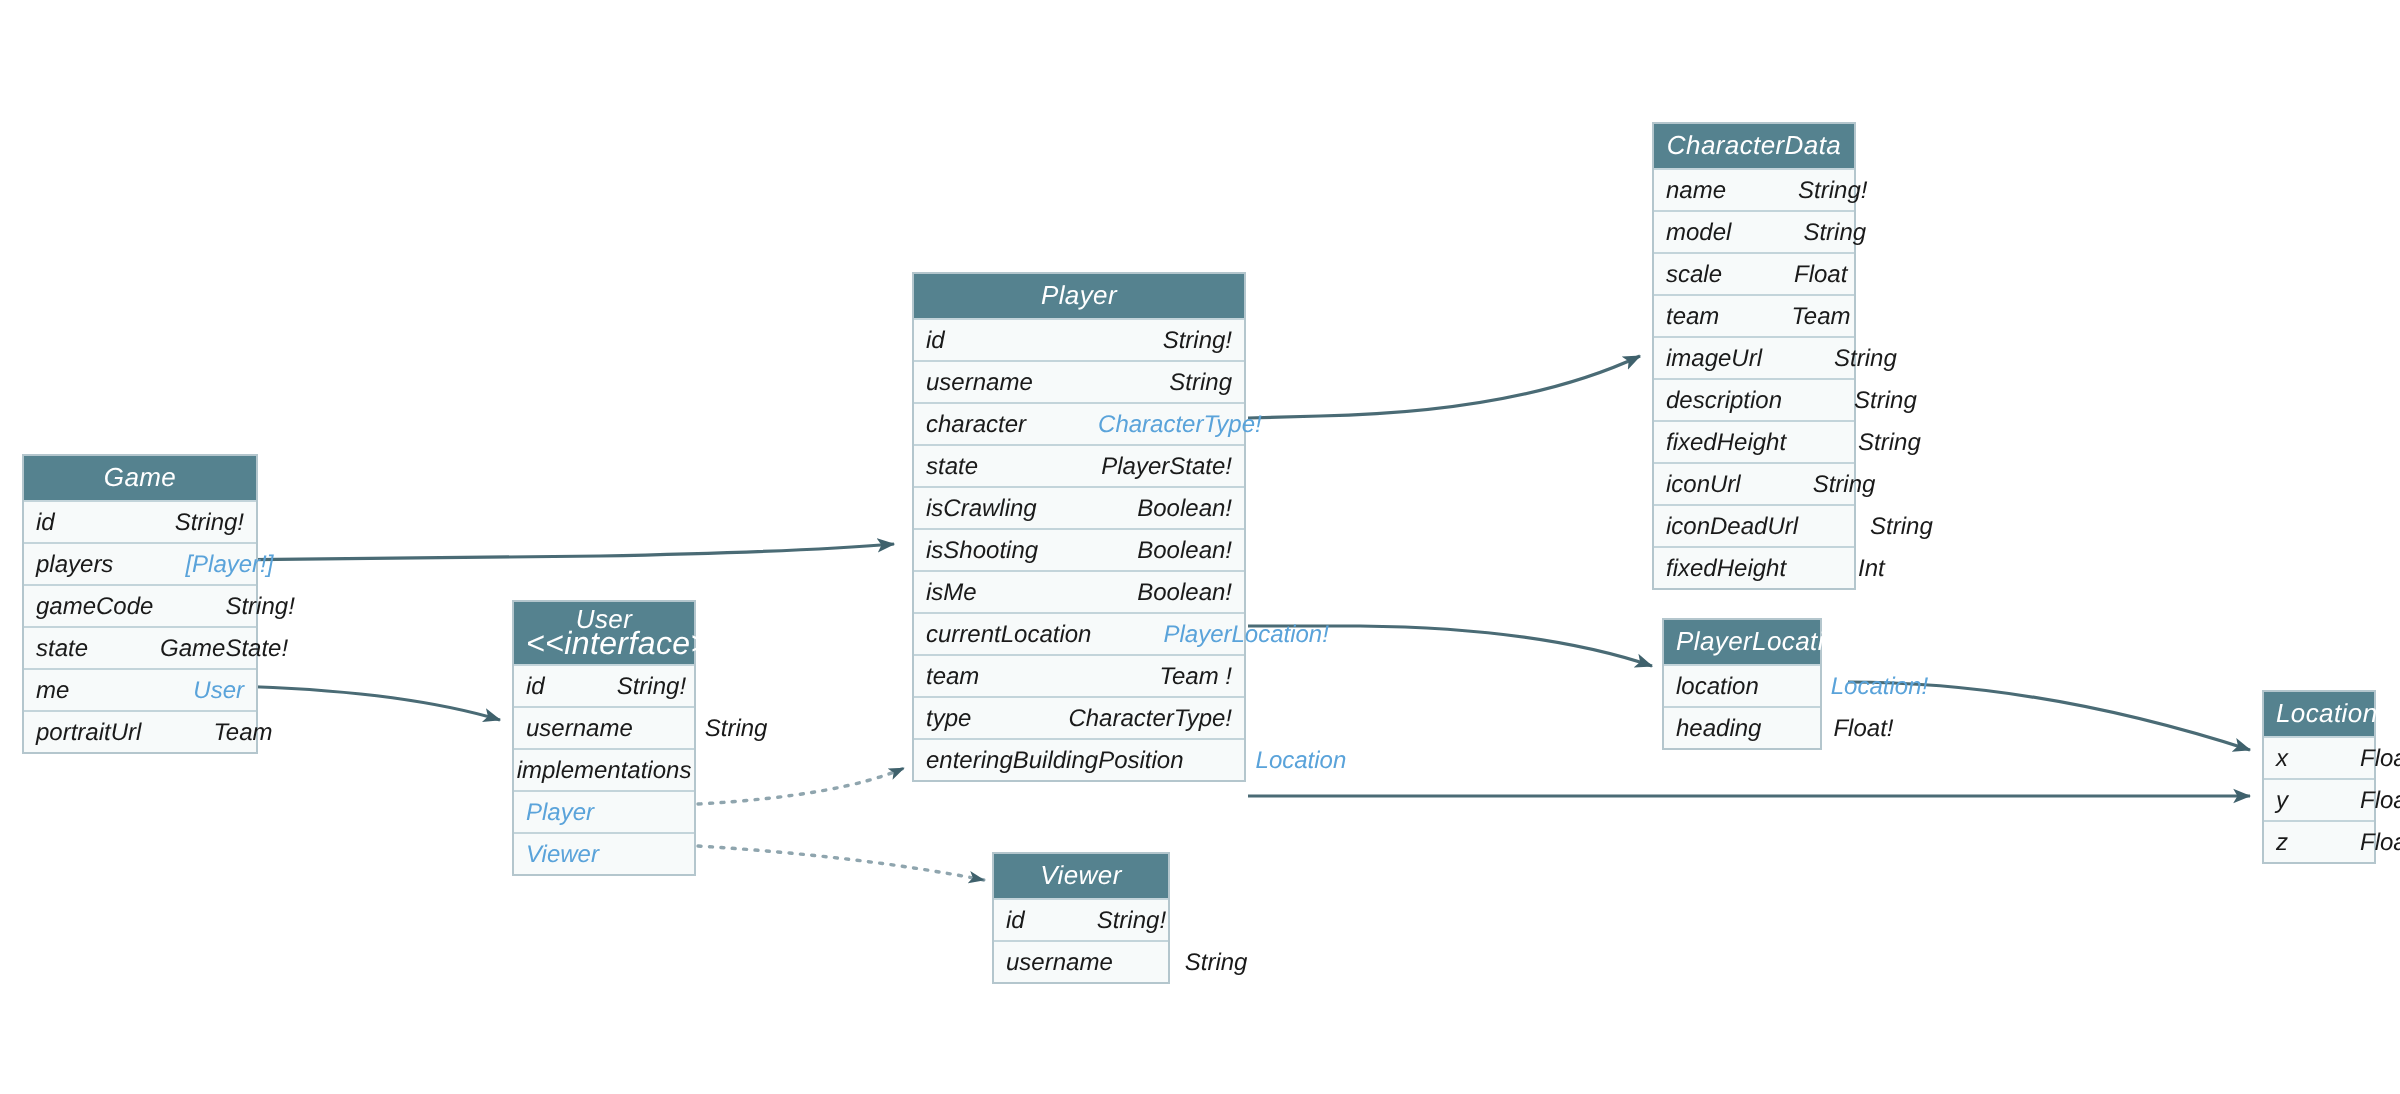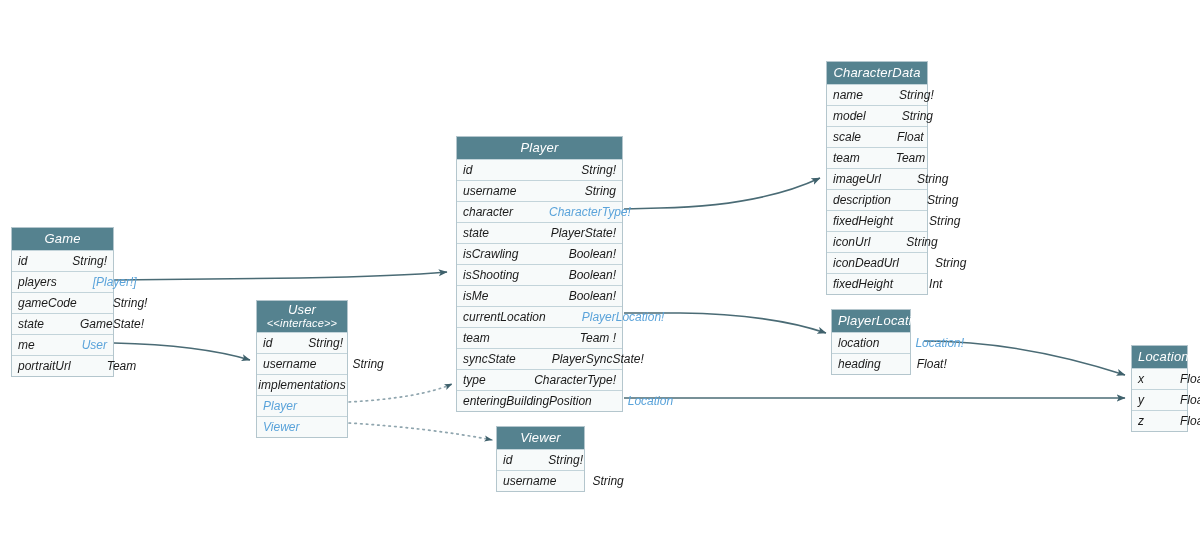--- a/index.html
+++ b/index.html
@@ -25,21 +25,21 @@
     color:#ffffff;
     text-align:center;
     font-size:13px;
     line-height:14px;
     padding:4px 6px;
     box-sizing:border-box;
     letter-spacing:.2px;
   }
   .ent-head .sub{
     display:block;
-    font-size:11px;
+    font-size:16px;
     line-height:12px;
   }
   .row{
     display:flex;
     align-items:center;
     justify-content:space-between;
     border-top:1px solid #c3d4da;
     background:#f7fafa;
     font-size:12px;
     line-height:13px;
@@ -51,21 +51,21 @@
     gap:28px;
   }
   .row .fname{text-align:left;}
   .row .ftype{text-align:left;padding-left:8px;}
   .row.center{justify-content:center;}
   .row.center .fname{text-align:center;}
   .type-link{color:#5aa3da;}
   .impl{color:#5aa3da;}
 
   
-  #ent-game{left:11px;top:227px;width:103px;}
+  #ent-game{left:11px;top:227px;width:118px;}
   #ent-user{left:256px;top:300px;width:92px;}
   #ent-player{left:456px;top:136px;width:167px;}
   #ent-viewer{left:496px;top:426px;width:89px;}
   #ent-characterdata{left:826px;top:61px;width:102px;}
   #ent-playerlocation{left:831px;top:309px;width:80px;}
   #ent-location{left:1131px;top:345px;width:57px;}
 
   #ent-user .ent-head{padding-top:2px;padding-bottom:3px;}
 </style>
 </head>
@@ -184,24 +184,20 @@
     </div>
     <div class="row">
       <span class="fname">currentLocation</span>
       <span class="ftype type-link">PlayerLocation!</span>
     </div>
     <div class="row">
       <span class="fname">team</span>
       <span class="ftype">Team !</span>
     </div>
     <div class="row">
-      <span class="fname">syncState</span>
-      <span class="ftype">PlayerSyncState!</span>
-    </div>
-    <div class="row">
       <span class="fname">type</span>
       <span class="ftype">CharacterType!</span>
     </div>
     <div class="row">
       <span class="fname">enteringBuildingPosition</span>
       <span class="ftype type-link">Location</span>
     </div>
   </div>
 
   <div class="entity" id="ent-viewer">

